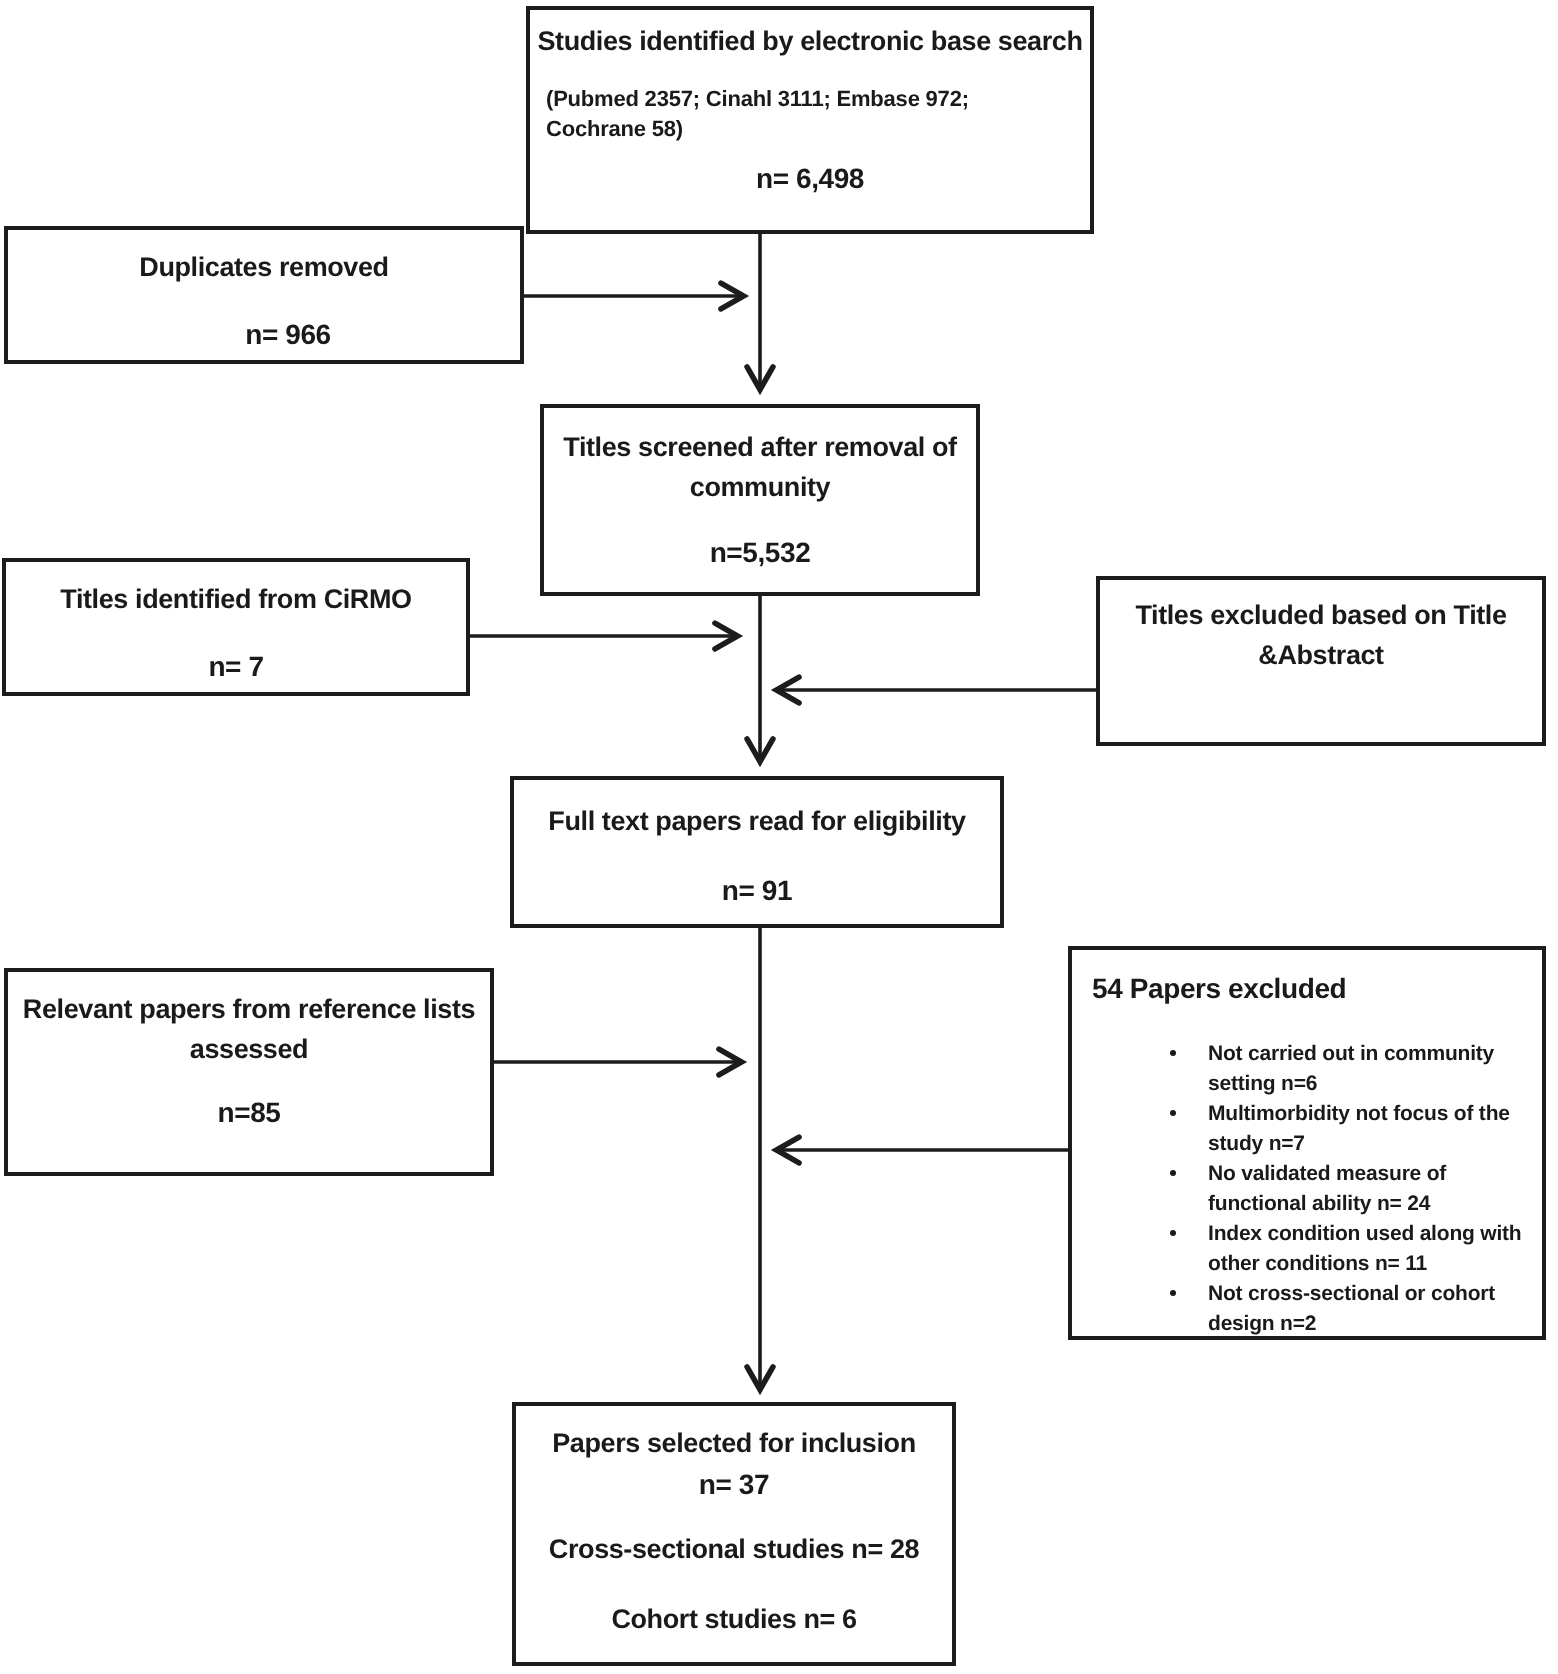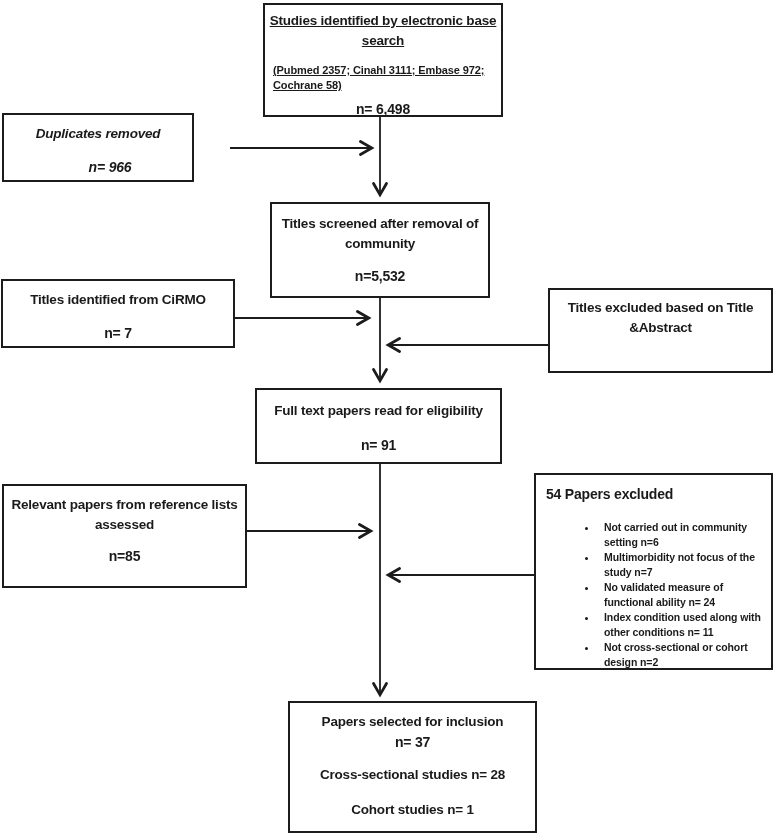--- a/index.html
+++ b/index.html
@@ -34,32 +34,32 @@
     letter-spacing: -0.2px;
   }
   .oneline { white-space: nowrap; }
   .count {
     font-size: 14px;
     line-height: 18px;
     letter-spacing: -0.2px;
   }
 
   
-  .b-identified { left: 263px; top: 3px;   width: 240px; height: 114px; padding-top: 6px; text-decoration: underline; }
+  .b-identified { left: 263px; top: 3px;   width: 284px; height: 114px; padding-top: 6px; }
   .b-identified .detail {
     margin-top: 12px;
     padding: 0 8px;
     text-align: left;
     font-size: 11px;
     line-height: 15px;
     letter-spacing: -0.1px;
   }
   .b-identified .count { margin-top: 7px; }
 
-  .b-duplicates { left: 2px;   top: 113px; width: 192px; height: 69px; padding-top: 9px; font-style: italic; }
+  .b-duplicates { left: 2px;   top: 113px; width: 260px; height: 69px; padding-top: 9px; }
   .b-duplicates .count { margin-top: 14px; padding-left: 24px; }
 
   .b-screened { left: 270px; top: 202px; width: 220px; height: 96px; padding: 10px 8px 0; }
   .b-screened .count { margin-top: 13px; }
 
   .b-cirmo { left: 1px; top: 279px; width: 234px; height: 69px; padding-top: 9px; }
   .b-cirmo .count { margin-top: 14px; }
 
   .b-title-excluded { left: 548px; top: 288px; width: 225px; height: 85px; padding: 8px 8px 0; }
   .b-title-excluded .count { margin-top: 7px; }
@@ -78,21 +78,21 @@
     list-style: disc outside;
   }
   .b-excluded .reasons li {
     font-size: 10.5px;
     line-height: 15px;
     letter-spacing: -0.1px;
     padding-left: 6px;
     max-width: 182px;
   }
 
-  .b-included { left: 256px; top: 701px; width: 249px; height: 132px; padding-top: 9px; margin-left: 32px; }
+  .b-included { left: 256px; top: 701px; width: 222px; height: 132px; padding-top: 9px; }
   .b-included .count { margin-top: 1px; }
   .b-included .line2 { margin-top: 14px; font-size: 13.5px; letter-spacing: -0.2px; line-height: 20px; }
   .b-included .line3 { margin-top: 15px; font-size: 13.5px; letter-spacing: -0.2px; line-height: 20px; }
 </style>
 </head>
 <body>
 
 <div class="canvas">
 
   <svg class="arrows" viewBox="0 0 779 837" xmlns="http://www.w3.org/2000/svg">
@@ -154,16 +154,16 @@
       <li>No validated measure of functional ability n= 24</li>
       <li>Index condition used along with other conditions n= 11</li>
       <li>Not cross-sectional or cohort design n=2</li>
     </ul>
   </div>
 
   <div class="box b-included">
     <div class="title oneline">Papers selected for inclusion</div>
     <div class="count">n= 37</div>
     <div class="line2">Cross-sectional studies n= 28</div>
-    <div class="line3">Cohort studies n= 1</div>
+    <div class="line3">Cohort studies n= 6</div>
   </div>
 
 </div>
 
 </body></html>

